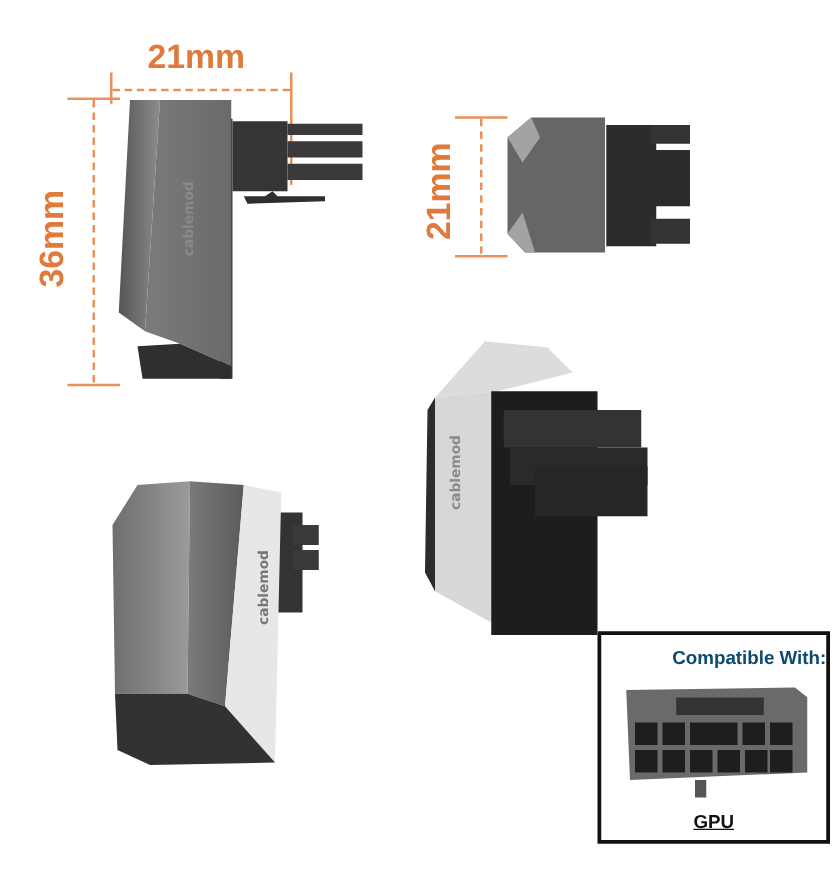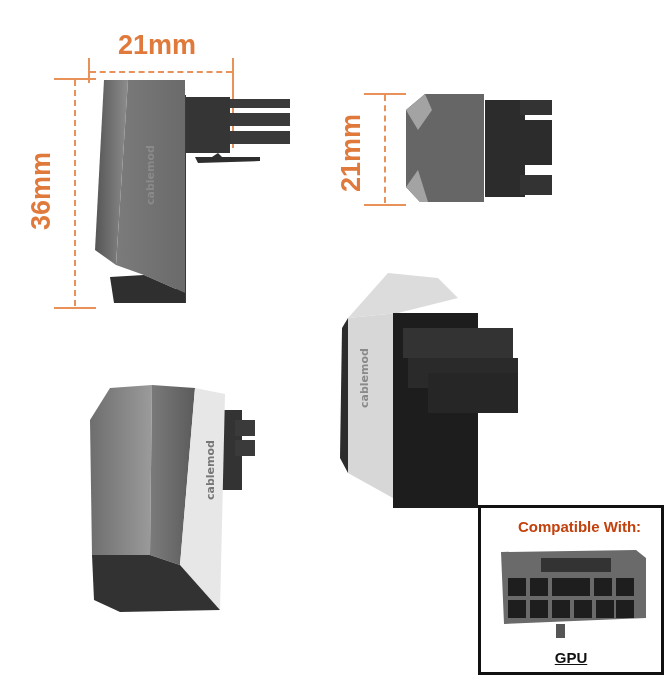--- a/index.html
+++ b/index.html
@@ -5,21 +5,21 @@
   html, body { margin:0; padding:0; background:#ffffff; }
   body { width:668px; height:699px; position:relative; overflow:hidden; font-family:"Liberation Sans", sans-serif; }
   .abs { position:absolute; }
   .dim-text { color:#e07a3c; font-weight:bold; font-size:27px; position:absolute; white-space:nowrap; letter-spacing:0px; }
   .dim-vert { transform-origin:left top; transform:rotate(-90deg); }
   .dash-h { position:absolute; height:0; border-top:2px dashed #e8925a; }
   .dash-v { position:absolute; width:0; border-left:2px dashed #e8925a; }
   .solid-h { position:absolute; height:2px; background:#e8925a; }
   .solid-v { position:absolute; width:2px; background:#e8925a; }
   .compat-box { position:absolute; left:478px; top:505px; width:180px; height:164px; border:3px solid #111; background:#fff; }
-  .compat-title { position:absolute; top:10px; left:17px; right:0; text-align:center; font-weight:bold; font-size:15px; color:#c2410c; }
+  .compat-title { position:absolute; top:10px; left:17px; right:0; text-align:right; font-weight:bold; font-size:15px; color:#0c4a6e; }
   .compat-foot { position:absolute; bottom:6px; left:0; right:0; text-align:center; font-weight:bold; font-size:15px; color:#111;text-decoration:underline; }
   .brand { font-family:"DejaVu Sans", sans-serif; font-weight:bold; font-size:11px; fill:#8a8a8a; }
 </style>
 </head>
 <body>
 
 <div>
   <span class="dim-text" style="left:118px; top:30px;">21mm</span>
   <div class="dash-h" style="left:90px; top:71px; width:142px;"></div>
   <div class="solid-v" style="left:88px; top:58px; height:25px;"></div>

